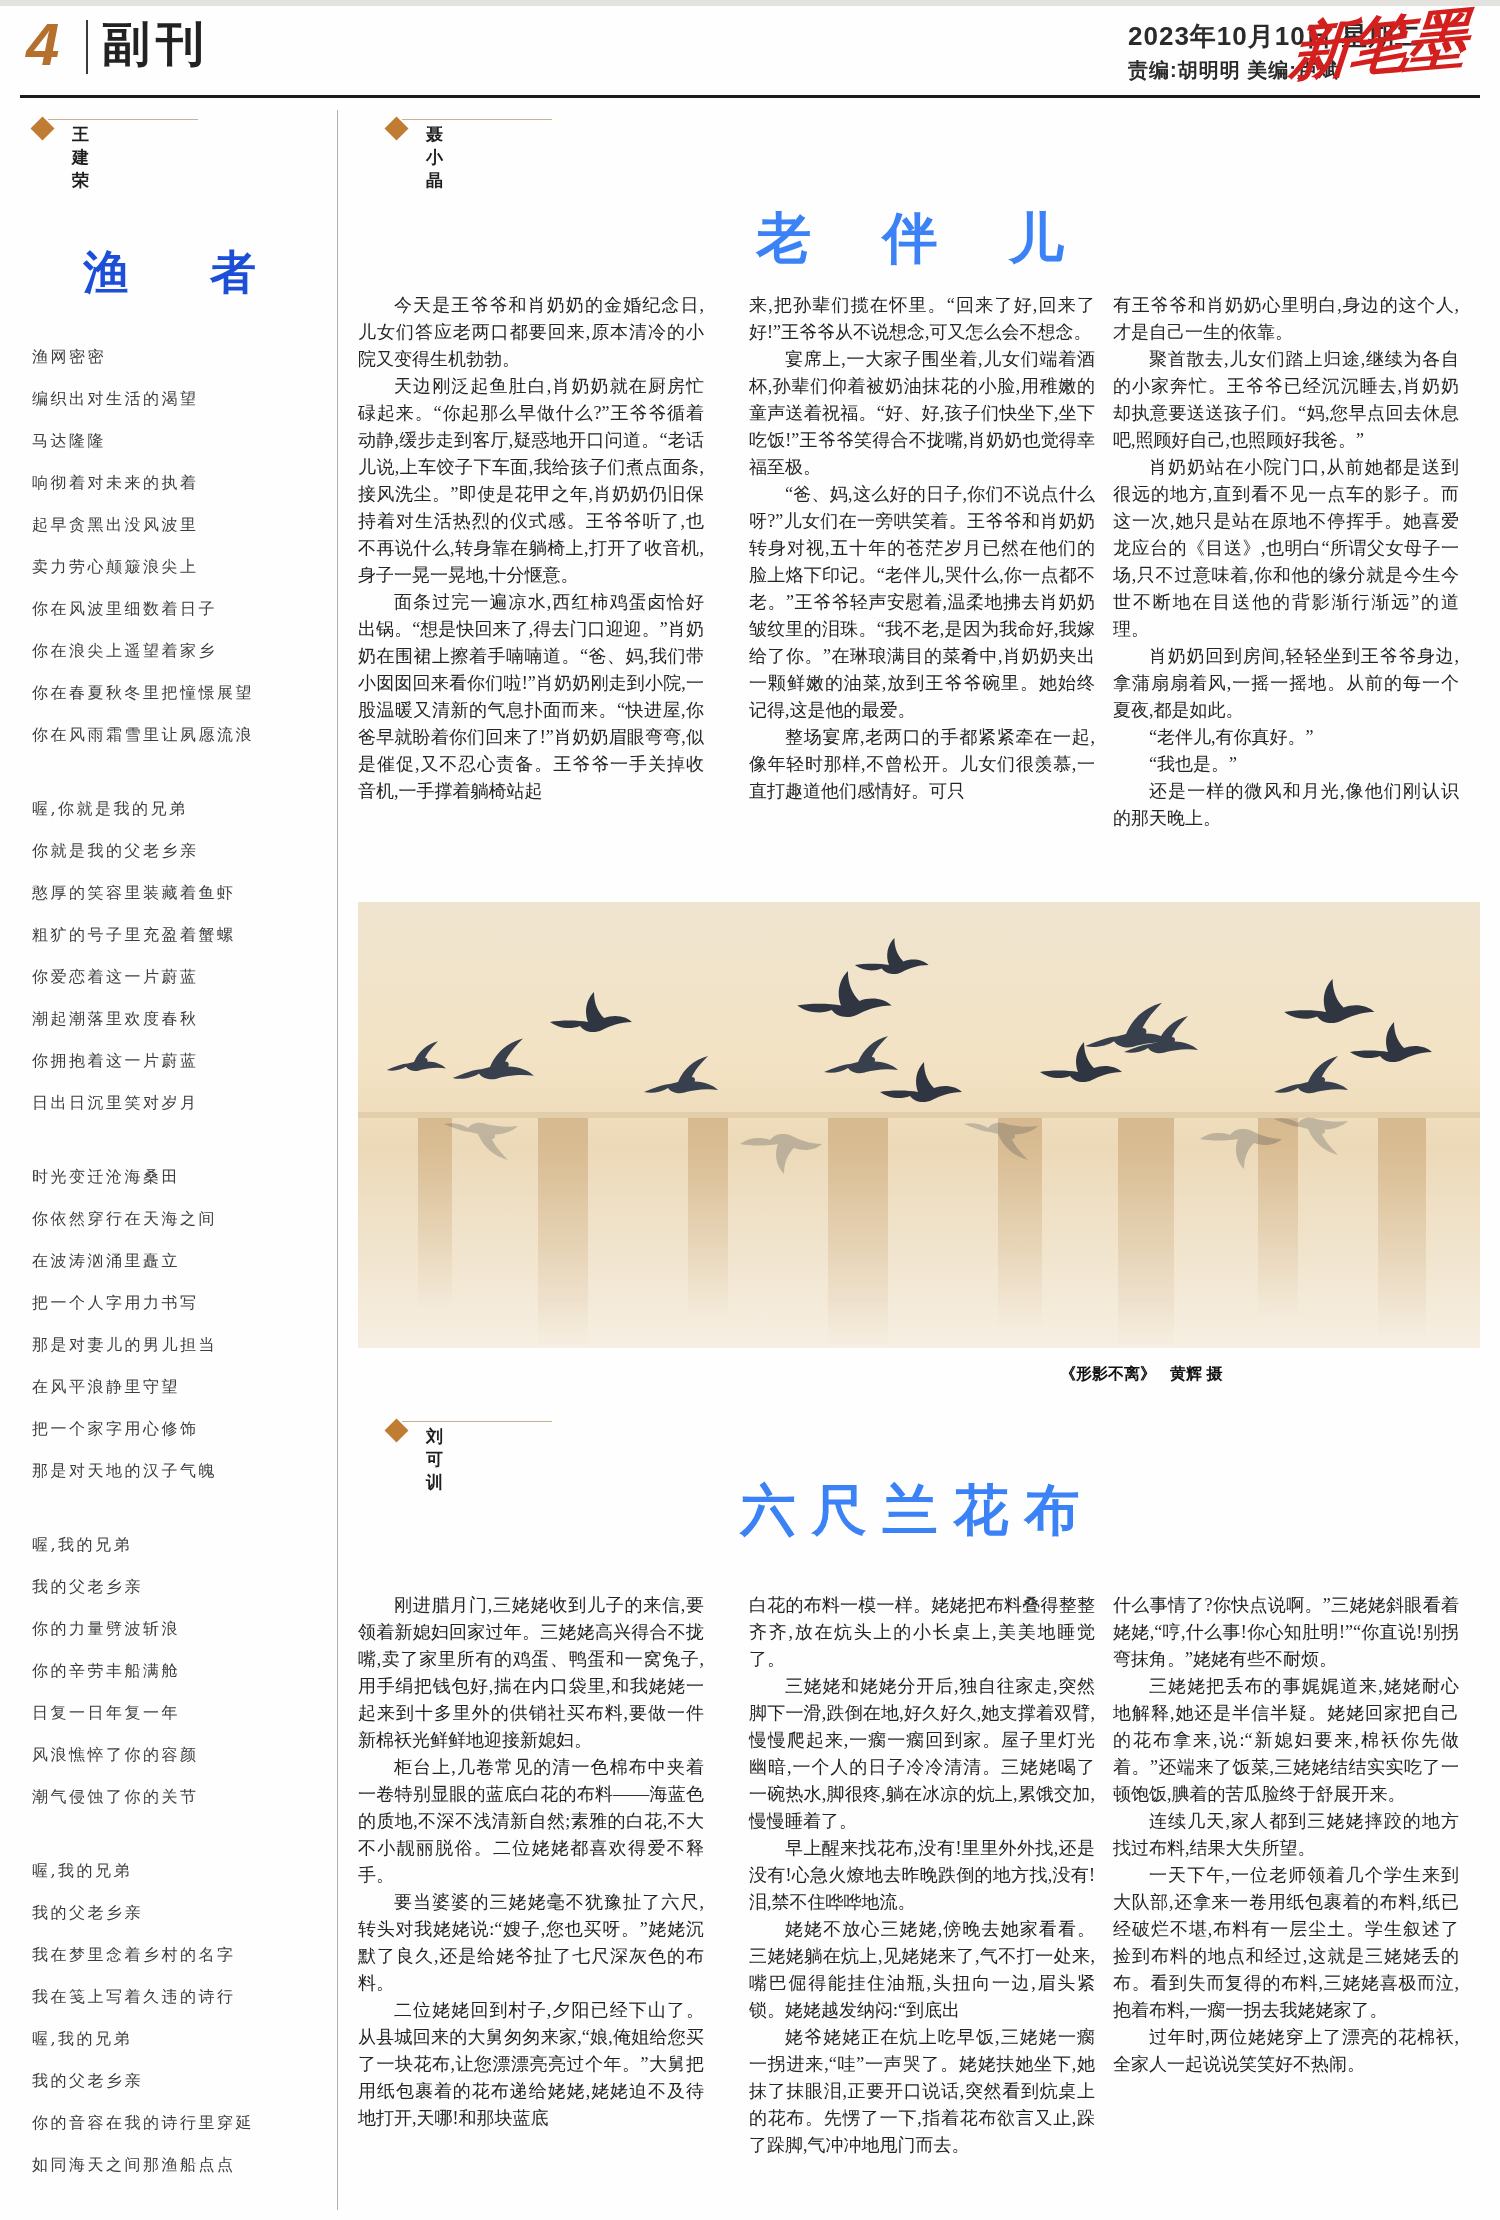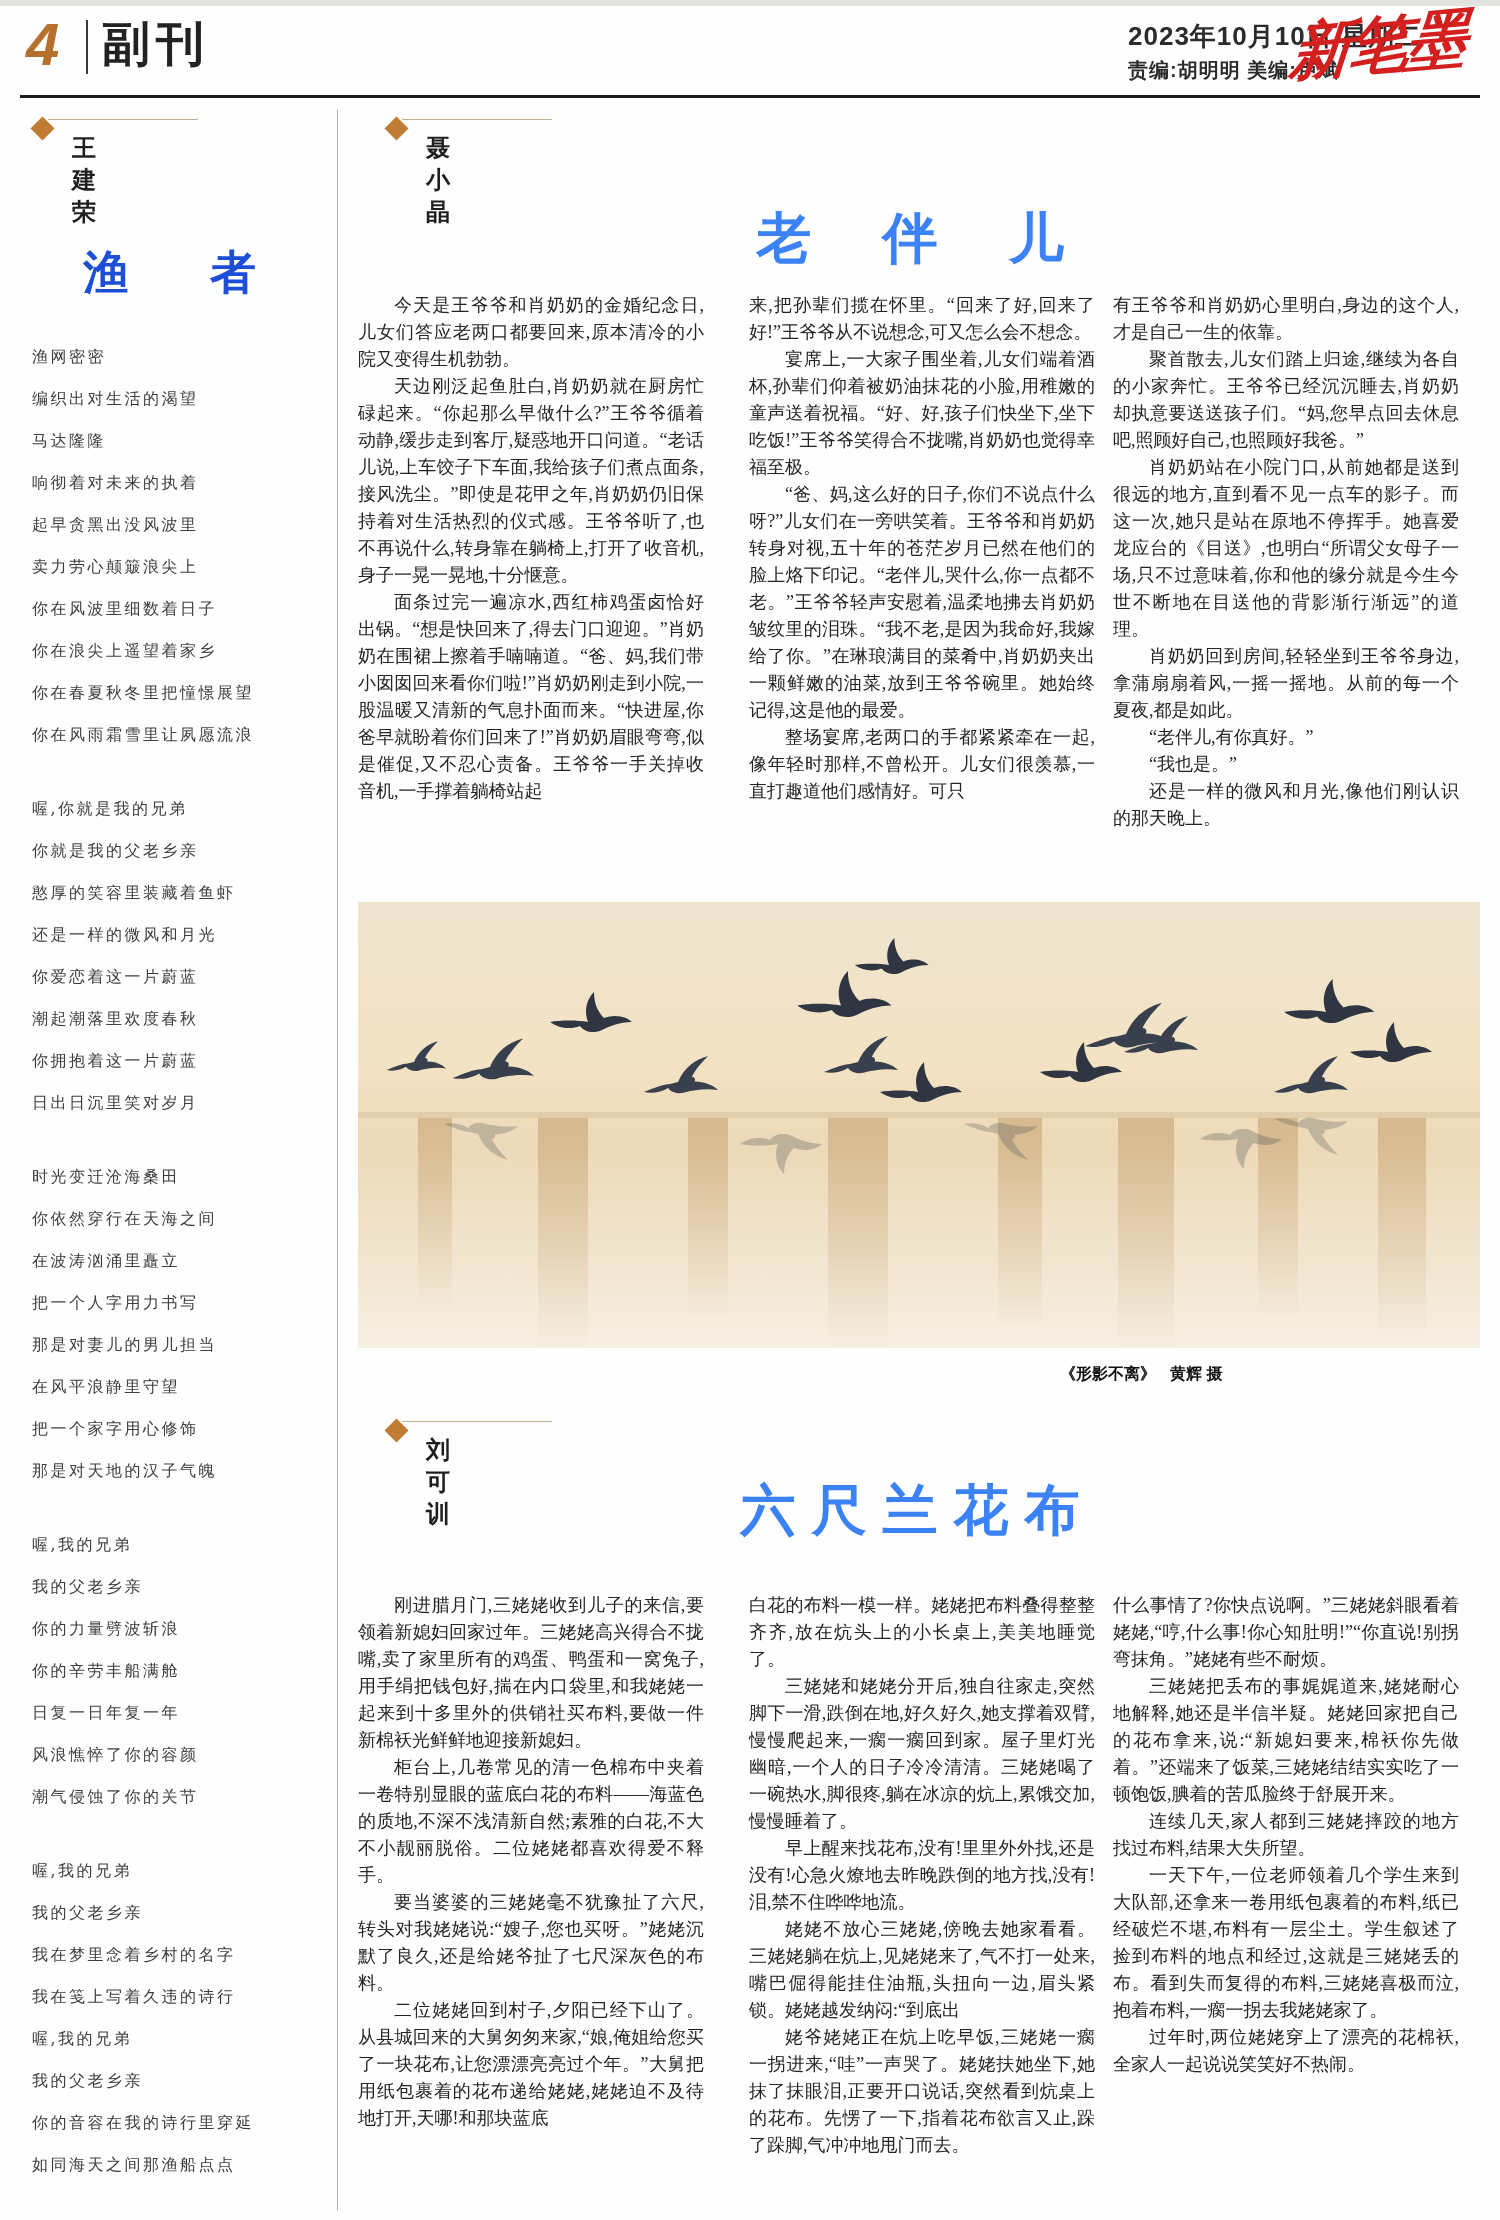--- a/index.html
+++ b/index.html
@@ -21,21 +21,21 @@
   .top-rule{position:absolute;left:20px;top:95px;width:1460px;height:3px;background:#1c1c1c;}
 
   
   .v-divider{position:absolute;left:337px;top:110px;width:1px;height:2100px;background:#b0b0b0;}
 
   
   .byline{position:absolute;height:26px;}
   .byline .rule{position:absolute;left:14px;top:3px;width:150px;height:1px;background:#c3b393;}
   .diamond{position:absolute;left:0;top:4px;width:17px;height:17px;background:#c17c33;
            transform:rotate(45deg);}
-  .byline .name{position:absolute;left:38px;top:16px;font-size:24px;letter-spacing:2px;color:#1e1e1e;}
+  .byline .name{position:absolute;left:38px;top:7px;font-size:17px;letter-spacing:2px;color:#1e1e1e;}
 
   
   .poem-title{position:absolute;left:40px;top:242px;width:250px;text-align:right;
               font-size:46px;letter-spacing:34px;text-indent:34px;color:#1d4ed8;}
   .poem-body{position:absolute;left:32px;top:336px;width:300px;}
   .poem-line{font-size:16px;line-height:42px;letter-spacing:2.5px;color:#3d3d3d;
              font-family:"DejaVu Serif","Liberation Serif",serif;}
   .poem-line.stanza-gap{height:32px;line-height:32px;}
 
   
@@ -91,21 +91,21 @@
       <div class="poem-line">起早贪黑出没风波里</div>
       <div class="poem-line">卖力劳心颠簸浪尖上</div>
       <div class="poem-line">你在风波里细数着日子</div>
       <div class="poem-line">你在浪尖上遥望着家乡</div>
       <div class="poem-line">你在春夏秋冬里把憧憬展望</div>
       <div class="poem-line">你在风雨霜雪里让夙愿流浪</div>
       <div class="poem-line stanza-gap">&nbsp;</div>
       <div class="poem-line">喔,你就是我的兄弟</div>
       <div class="poem-line">你就是我的父老乡亲</div>
       <div class="poem-line">憨厚的笑容里装藏着鱼虾</div>
-      <div class="poem-line">还是一样的微风和月光</div>
+      <div class="poem-line">粗犷的号子里充盈着蟹螺</div>
       <div class="poem-line">你爱恋着这一片蔚蓝</div>
       <div class="poem-line">潮起潮落里欢度春秋</div>
       <div class="poem-line">你拥抱着这一片蔚蓝</div>
       <div class="poem-line">日出日沉里笑对岁月</div>
       <div class="poem-line stanza-gap">&nbsp;</div>
       <div class="poem-line">时光变迁沧海桑田</div>
       <div class="poem-line">你依然穿行在天海之间</div>
       <div class="poem-line">在波涛汹涌里矗立</div>
       <div class="poem-line">把一个人字用力书写</div>
       <div class="poem-line">那是对妻儿的男儿担当</div>

